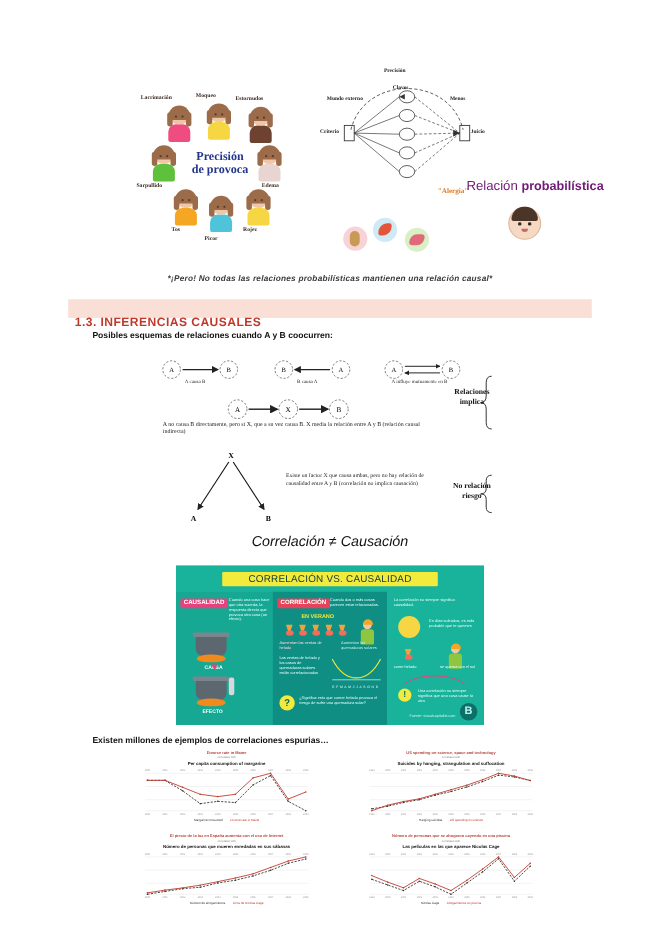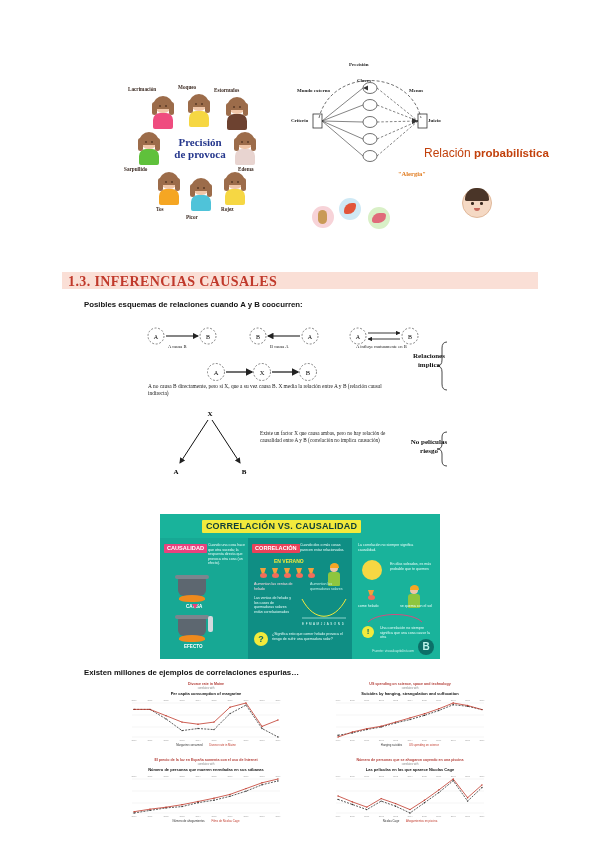--- a/index.html
+++ b/index.html
@@ -22,53 +22,53 @@
   .symlabel{position:absolute;font-family:"Liberation Serif",serif;font-size:5.2px;font-weight:bold;color:#3b2a22;white-space:nowrap;}
   .allergy-title{position:absolute;left:36px;top:58px;width:72px;text-align:center;font-family:"Liberation Serif",serif;
                  font-weight:bold;font-size:11px;line-height:12px;color:#24368c;}
 
   
   .lens{position:absolute;left:305px;top:8px;width:130px;height:130px;}
   .lens svg{position:absolute;left:0;top:0;}
   .lenslabel{position:absolute;font-family:"Liberation Serif",serif;font-size:5px;font-weight:bold;color:#222;white-space:nowrap;text-align:center;}
   .alergia-word{position:absolute;left:398px;top:112px;font-family:"Liberation Serif",serif;font-size:6.5px;font-weight:bold;color:#e07b1f;}
 
-  .relacion{position:absolute;left:424px;top:88px;font-size:12px;color:#c2410c;}
+  .relacion{position:absolute;left:424px;top:104px;font-size:12px;color:#701a75;}
   .relacion b{font-size:11.5px;}
 
   .allergens{position:absolute;left:312px;top:140px;width:115px;height:30px;}
   .alg{position:absolute;width:22px;height:22px;border-radius:50%;}
   .avatar{position:absolute;left:462px;top:130px;width:28px;height:28px;border-radius:50%;background:#f5d9c4;border:1px solid #e0b89a;}
   .avatar .ah{position:absolute;left:2px;top:-1px;width:24px;height:13px;border-radius:12px 12px 2px 2px;background:#4a3528;}
   .avatar .ae{position:absolute;top:13px;width:2.5px;height:2.5px;border-radius:50%;background:#3a2a20;}
   .avatar .ae.l{left:8px;} .avatar .ae.r{left:17px;}
   .avatar .am{position:absolute;left:11px;top:19px;width:6px;height:3px;border-radius:0 0 4px 4px;background:#c7695c;}
 
   .caption-pero{position:absolute;left:0;top:248px;width:600px;text-align:center;font-style:italic;font-weight:bold;
                 font-size:7.5px;color:#3a3a3a;letter-spacing:.2px;}
 
   
   .sec-head{position:absolute;left:62px;top:272px;width:476px;height:17px;background:#fadfd6;}
-  .sec-head span{position:absolute;left:6px;top:2px;font-size:14px;font-weight:bold;color:#c0392b;letter-spacing:.4px;font-family:Liberation Serif, serif;}
+  .sec-head span{position:absolute;left:6px;top:15px;font-size:11px;font-weight:bold;color:#c0392b;letter-spacing:.4px;}
   .sub-head{position:absolute;left:84px;top:300px;font-size:7.8px;font-weight:bold;color:#111;}
 
   
   .schemes{position:absolute;left:140px;top:320px;width:320px;height:170px;}
   .schemes svg{position:absolute;left:0;top:0;}
   .sch-txt{position:absolute;font-family:"Liberation Serif",serif;font-size:4.6px;color:#222;white-space:nowrap;}
   .brace-label{position:absolute;font-family:"Liberation Serif",serif;font-weight:bold;font-size:7px;color:#111;text-align:center;line-height:9px;}
   .indirect{position:absolute;left:8px;top:63px;width:250px;font-family:"Liberation Serif",serif;font-size:5.4px;line-height:7px;color:#1a1a1a;}
   .confound-txt{position:absolute;left:120px;top:110px;width:130px;font-family:"Liberation Serif",serif;font-size:5.2px;line-height:7px;color:#1a1a1a;}
 
   .corr-title{position:absolute;left:0;top:484px;width:600px;text-align:center;font-style:italic;font-size:13px;color:#111;}
 
   
   .info{position:absolute;left:160px;top:514px;width:280px;height:145px;background:#19b39b;overflow:hidden;}
-  .info-title{position:absolute;left:42px;top:6px;width:159px;height:13px;background:#f2ea3c;border-radius:1px;
-              text-align:center;font-size:9px;font-weight:bold;color:#0f3d38;line-height:13px;letter-spacing:.2px;}
+  .info-title{position:absolute;left:42px;top:6px;width:196px;height:13px;background:#f2ea3c;border-radius:1px;
+              text-align:center;font-size:9px;font-weight:normal;color:#0f3d38;line-height:13px;letter-spacing:.2px;}
   .col{position:absolute;top:24px;height:121px;}
   .colA{left:0;width:88px;background:#17a894;}
   .colB{left:88px;width:104px;background:#0f8e84;}
   .colC{left:192px;width:88px;background:#19b39b;}
   .tag{position:absolute;height:9px;border-radius:1px;color:#fff;font-size:5.6px;font-weight:bold;line-height:9px;padding:0 3px;}
   .tag.pink{background:#e8427e;}
   .tag.red{background:#e8425a;}
   .mini{position:absolute;color:#e9fffb;font-size:3.6px;line-height:4.6px;}
   .pot{position:absolute;width:28px;height:18px;background:#5d6770;border-radius:2px 2px 6px 6px;}
   .pot:before{content:"";position:absolute;left:-3px;top:-3px;width:34px;height:4px;background:#7b858e;border-radius:2px;}
@@ -241,20 +241,21 @@
     </div>
 
     <div class="avatar">
       <div class="ah"></div>
         <div class="ae l"></div>
         <div class="ae r"></div>
         <div class="am"></div>
     </div>
   </div>
 
+  <div class="caption-pero">*¡Pero! No todas las relaciones probabilísticas mantienen una relación causal*</div>
 
   <div class="sec-head">
     <span>1.3. INFERENCIAS CAUSALES</span>
   </div>
   <div class="sub-head">Posibles esquemas de relaciones cuando A y B coocurren:</div>
 
   <div class="schemes">
     <svg width="320" height="170" viewBox="0 0 320 170">
       <defs>
         <marker id="ar" markerWidth="6" markerHeight="6" refX="5" refY="3" orient="auto">
@@ -308,25 +309,26 @@
     <div class="sch-txt" style="left:216px;top:24px;">A influye mutuamente en B</div>
 
     <div class="indirect">A no causa B directamente, pero sí X, que a su vez causa B. X media la relación entre A y B (relación causal indirecta)</div>
     <div class="confound-txt">Existe un factor X que causa ambas, pero no hay relación de causalidad entre A y B (correlación no implica causación)</div>
 
     <div class="brace-label" style="left:258px;top:32px;width:62px;">
       <div>Relaciones</div>
       <div>implica</div>
     </div>
     <div class="brace-label" style="left:258px;top:118px;width:62px;">
-      <div>No películas</div>
+      <div>No relación</div>
       <div>riesgo</div>
     </div>
   </div>
 
+  <div class="corr-title">Correlación ≠ Causación</div>
 
   <div class="info">
     <div class="info-title">CORRELACIÓN VS. CAUSALIDAD</div>
 
     <div class="col colA">
       <div class="tag pink" style="left:4px;top:6px;">CAUSALIDAD</div>
       <div class="mini" style="left:48px;top:5px;width:38px;">Cuando una cosa hace que otra suceda; la respuesta directa que provoca otra cosa (un efecto).</div>
       <div class="pot" style="left:18px;top:40px;"></div>
       <div class="flame" style="left:19px;top:57px;"></div>
       <div class="cl" style="left:26px;top:66px;">CAUSA</div>

